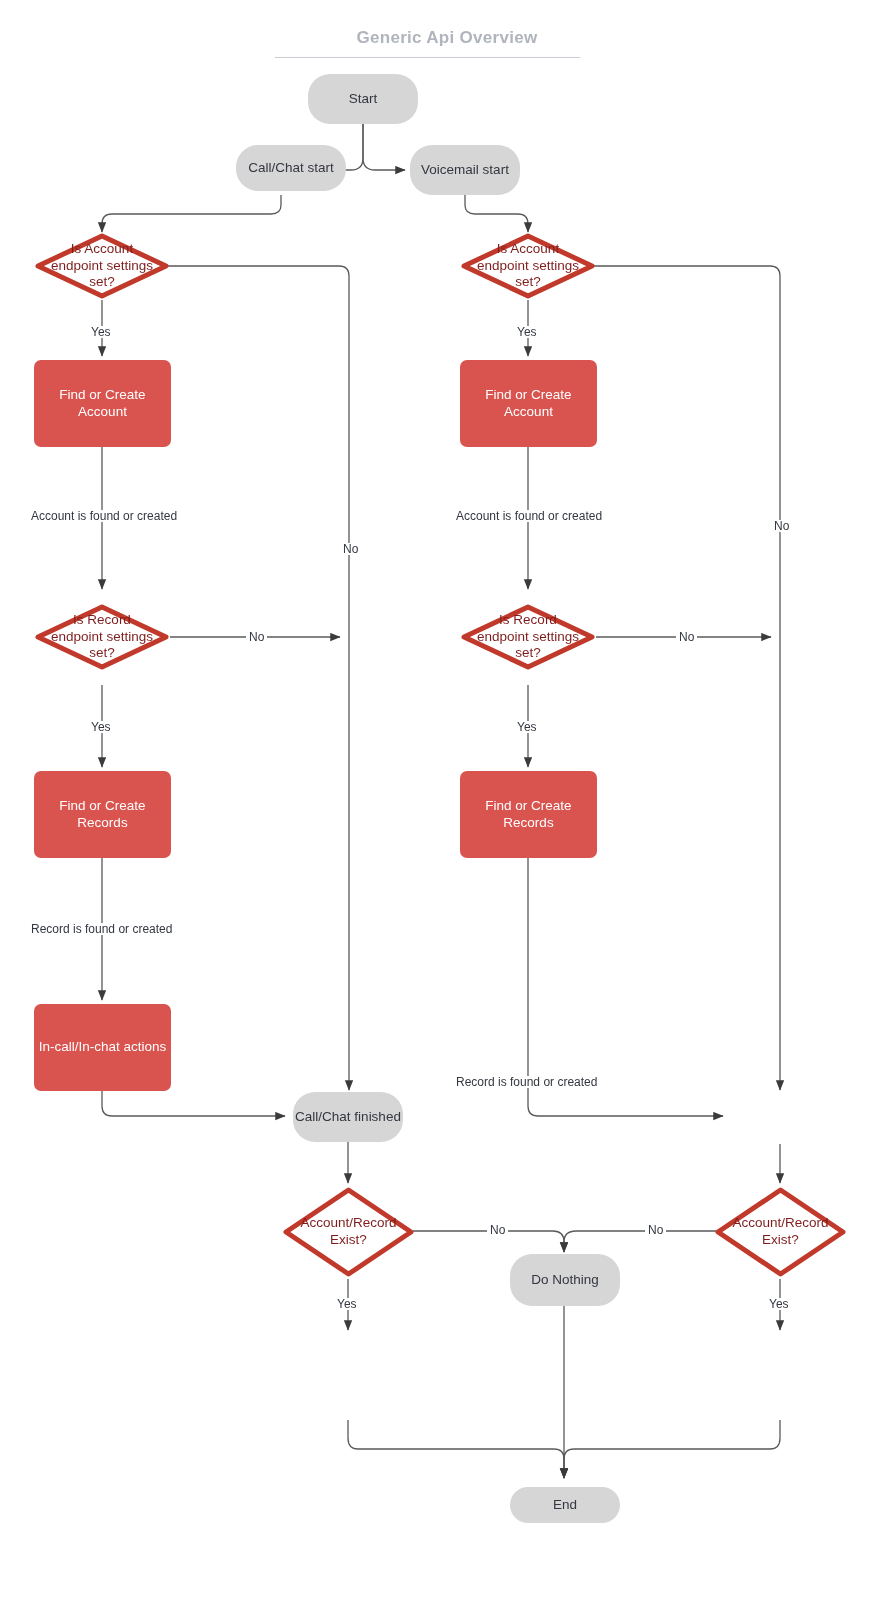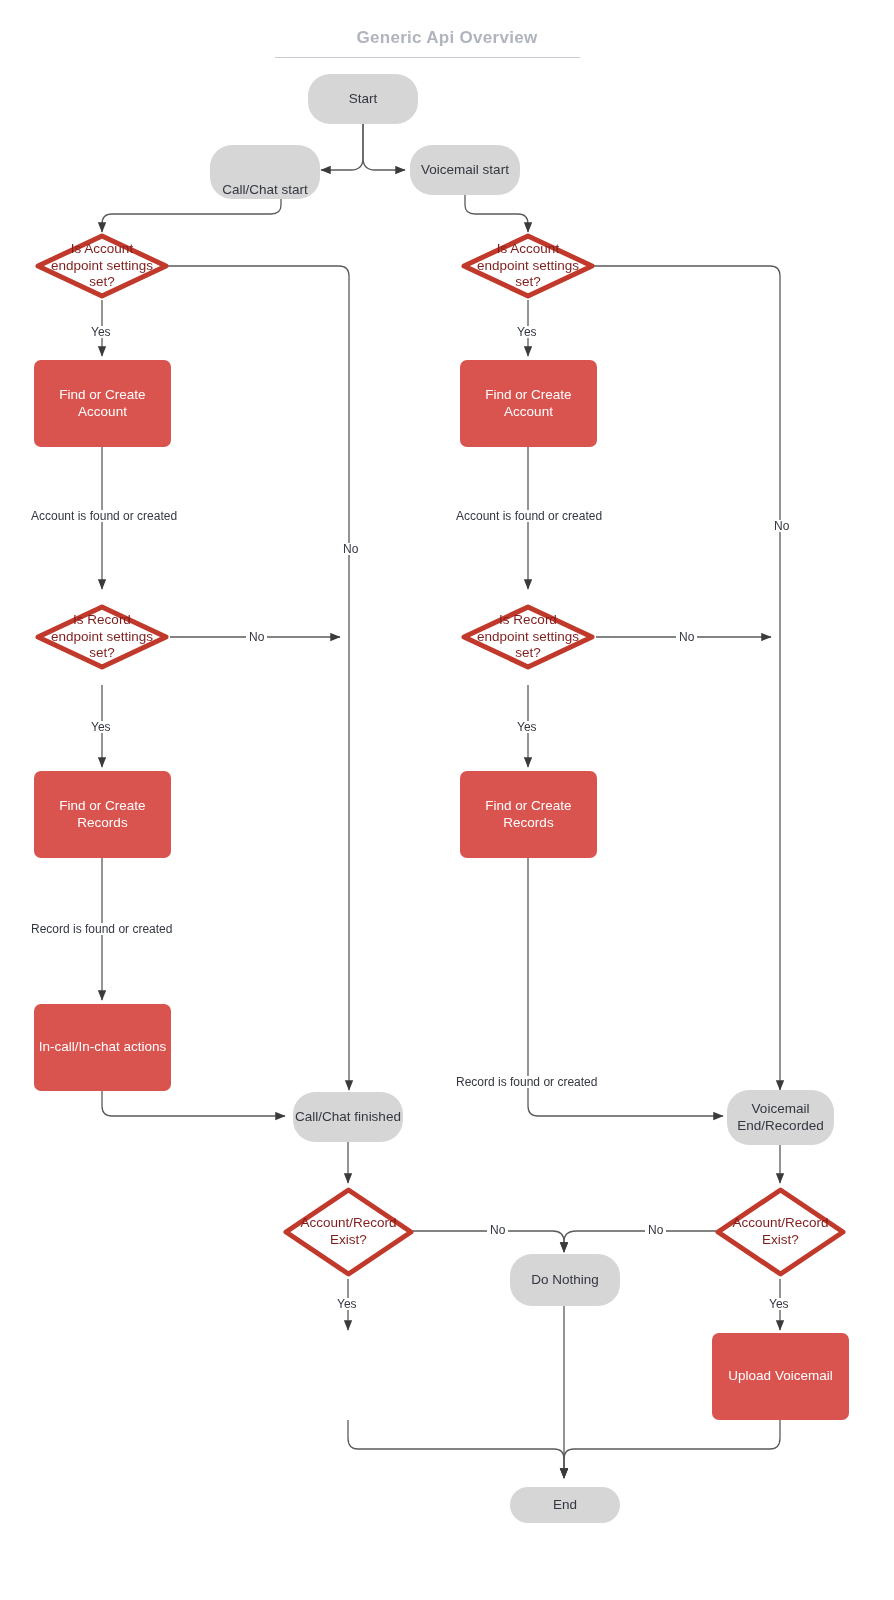--- a/index.html
+++ b/index.html
@@ -159,21 +159,21 @@
 
       <path d="M564,1306 L564,1478" marker-end="url(#ah)"></path>
 
     </g>
   </svg>
 
   <div class="node node-terminal" style="left:308px; top:74px; width:110px; height:50px;">
     <span>Start</span>
   </div>
 
-  <div class="node node-terminal" style="left:210px; top:145px; width:110px; height:54px;align-items:flex-end;">
+  <div class="node node-terminal" style="left:236px; top:145px; width:110px; height:46px;">
     <span>Call/Chat start</span>
   </div>
 
   <div class="node node-terminal" style="left:410px; top:145px; width:110px; height:50px;">
     <span>Voicemail start</span>
   </div>
 
   <div class="node node-decision" style="left:34px; top:232px; width:136px; height:68px;">
     <svg class="diamond-shape" viewBox="0 0 136 68" preserveAspectRatio="none">
       <polygon points="68,4 132,34 68,64 4,34" fill="#ffffff" stroke="#c0392b" stroke-width="5" stroke-linejoin="round"></polygon>
@@ -227,24 +227,20 @@
   </div>
 
   <div class="node node-process" style="left:34px; top:1004px; width:137px; height:87px;">
     <span>In-call/In-chat actions</span>
   </div>
 
   <div class="node node-terminal" style="left:293px; top:1092px; width:110px; height:50px;">
     <span>Call/Chat finished</span>
   </div>
 
-  <div class="node node-terminal" style="left:727px; top:1090px; width:107px; height:55px;">
-    <span style="white-space:pre-line;">Voicemail
-End/Recorded</span>
-  </div>
 
   <div class="node node-decision" style="left:282px; top:1186px; width:133px; height:92px;">
     <svg class="diamond-shape" viewBox="0 0 133 92" preserveAspectRatio="none">
       <polygon points="66.5,4 129,46 66.5,88 4,46" fill="#ffffff" stroke="#c0392b" stroke-width="5" stroke-linejoin="round"></polygon>
     </svg>
     <span class="diamond-label" style="width:100%;">Account/Record
 Exist?</span>
   </div>
 
   <div class="node node-decision" style="left:714px; top:1186px; width:133px; height:92px;">
@@ -253,23 +249,20 @@
     </svg>
     <span class="diamond-label" style="width:100%;">Account/Record
 Exist?</span>
   </div>
 
   <div class="node node-terminal" style="left:510px; top:1254px; width:110px; height:52px;">
     <span>Do Nothing</span>
   </div>
 
 
-  <div class="node node-process" style="left:712px; top:1333px; width:137px; height:87px;">
-    <span>Upload Voicemail</span>
-  </div>
 
   <div class="node node-terminal" style="left:510px; top:1487px; width:110px; height:36px;">
     <span>End</span>
   </div>
 
   <div class="edge-label" style="left:88px; top:326px;">Yes</div>
   <div class="edge-label" style="left:340px; top:543px;">No</div>
   <div class="edge-label" style="left:28px; top:510px;">Account is found or created</div>
   <div class="edge-label" style="left:88px; top:721px;">Yes</div>
   <div class="edge-label" style="left:246px; top:631px;">No</div>

